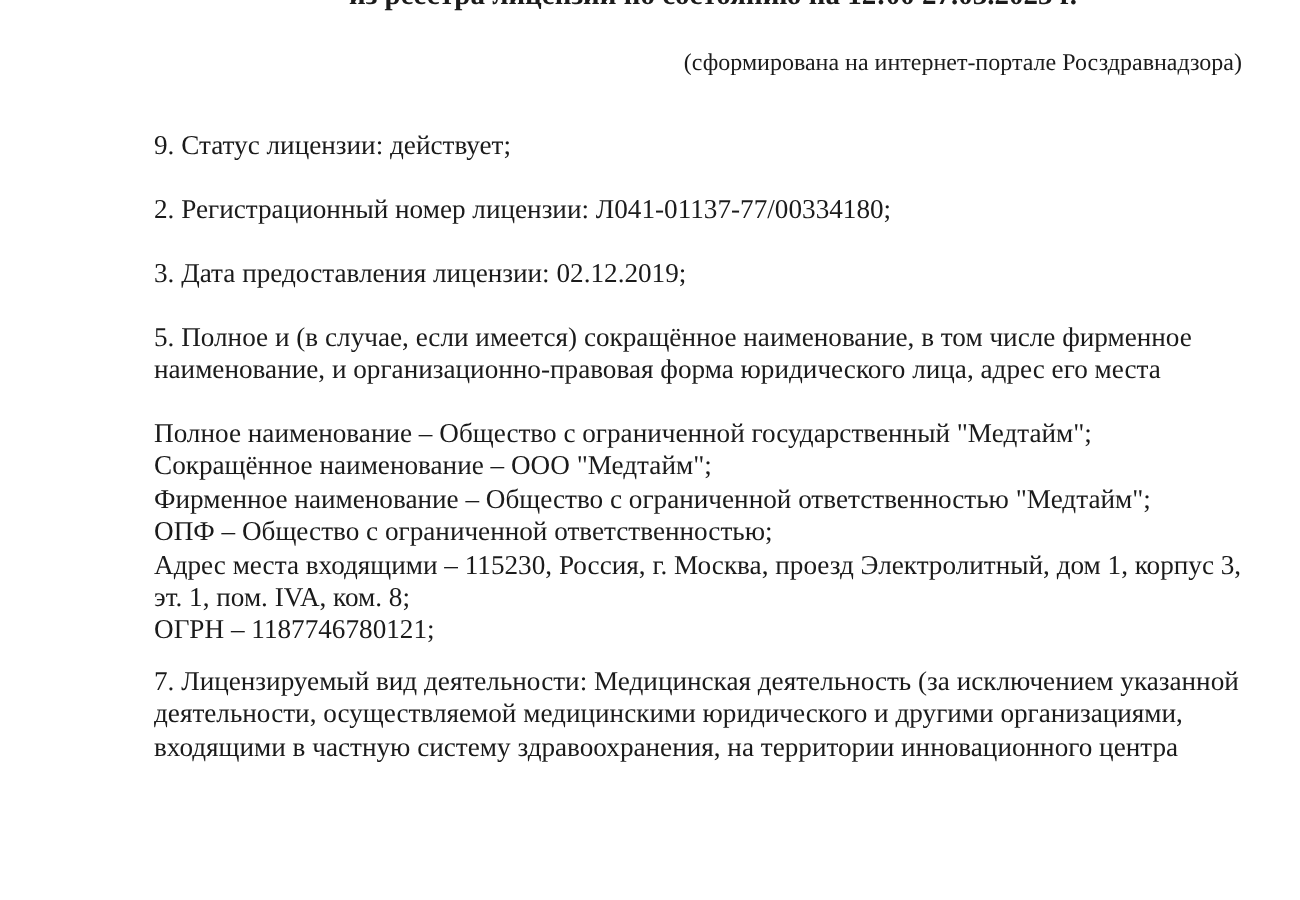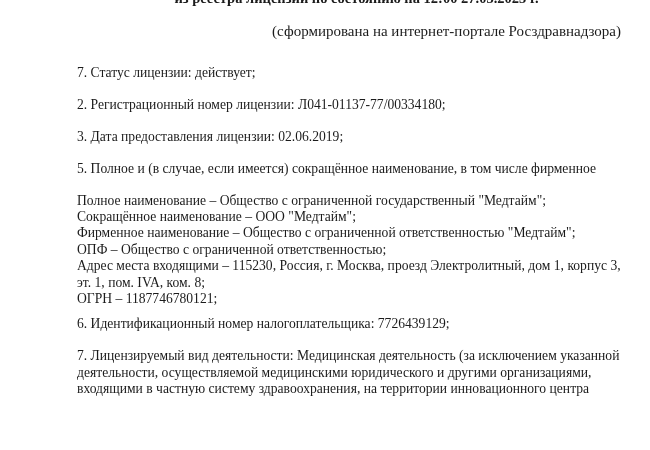--- a/index.html
+++ b/index.html
@@ -19,21 +19,21 @@
   }
   .doc-title {
     font-weight: bold;
     font-size: 14.5px;
     line-height: 17px;
     text-align: center;
     margin-top: -10px;      
     white-space: nowrap;
   }
   .doc-subtitle {
-    font-size: 15px;
+    font-size: 12px;
     line-height: 15px;
     text-align: right;
     padding-right: 15px;
     margin-top: 17px;
   }
   .doc-body {
     margin-top: 26px;
     font-size: 13.6px;
     line-height: 16.4px;
   }
@@ -49,42 +49,40 @@
   }
 </style>
 </head>
 <body>
 
 <div class="page">
   <div class="doc-title">из реестра лицензий по состоянию на 12:00 27.03.2023 г.</div>
   <div class="doc-subtitle">(сформирована на интернет-портале Росздравнадзора)</div>
   <div class="doc-body" id="doc-body">
       <div class="para">
-        <div class="line">7. Статус лицензии: действует;</div>
+        <div class="line">9. Статус лицензии: действует;</div>
       </div>
       <div class="para">
         <div class="line">2. Регистрационный номер лицензии: Л041-01137-77/00334180;</div>
       </div>
       <div class="para">
-        <div class="line">3. Дата предоставления лицензии: 02.06.2019;</div>
+        <div class="line">3. Дата предоставления лицензии: 02.12.2019;</div>
       </div>
       <div class="para">
         <div class="line">5. Полное и (в случае, если имеется) сокращённое наименование, в том числе фирменное</div>
+        <div class="line">наименование, и организационно-правовая форма юридического лица, адрес его места</div>
       </div>
       <div class="para">
         <div class="line">Полное наименование – Общество с ограниченной государственный "Медтайм";</div>
         <div class="line">Сокращённое наименование – ООО "Медтайм";</div>
         <div class="line">Фирменное наименование – Общество с ограниченной ответственностью "Медтайм";</div>
         <div class="line">ОПФ – Общество с ограниченной ответственностью;</div>
         <div class="line">Адрес места входящими – 115230, Россия, г. Москва, проезд Электролитный, дом 1, корпус 3,</div>
         <div class="line">эт. 1, пом. IVA, ком. 8;</div>
         <div class="line">ОГРН – 1187746780121;</div>
       </div>
       <div class="para">
-        <div class="line">6. Идентификационный номер налогоплательщика: 7726439129;</div>
-      </div>
-      <div class="para">
         <div class="line">7. Лицензируемый вид деятельности: Медицинская деятельность (за исключением указанной</div>
         <div class="line">деятельности, осуществляемой медицинскими юридического и другими организациями,</div>
         <div class="line">входящими в частную систему здравоохранения, на территории инновационного центра</div>
       </div>
     </div>
 </div>
 
 </body></html>

